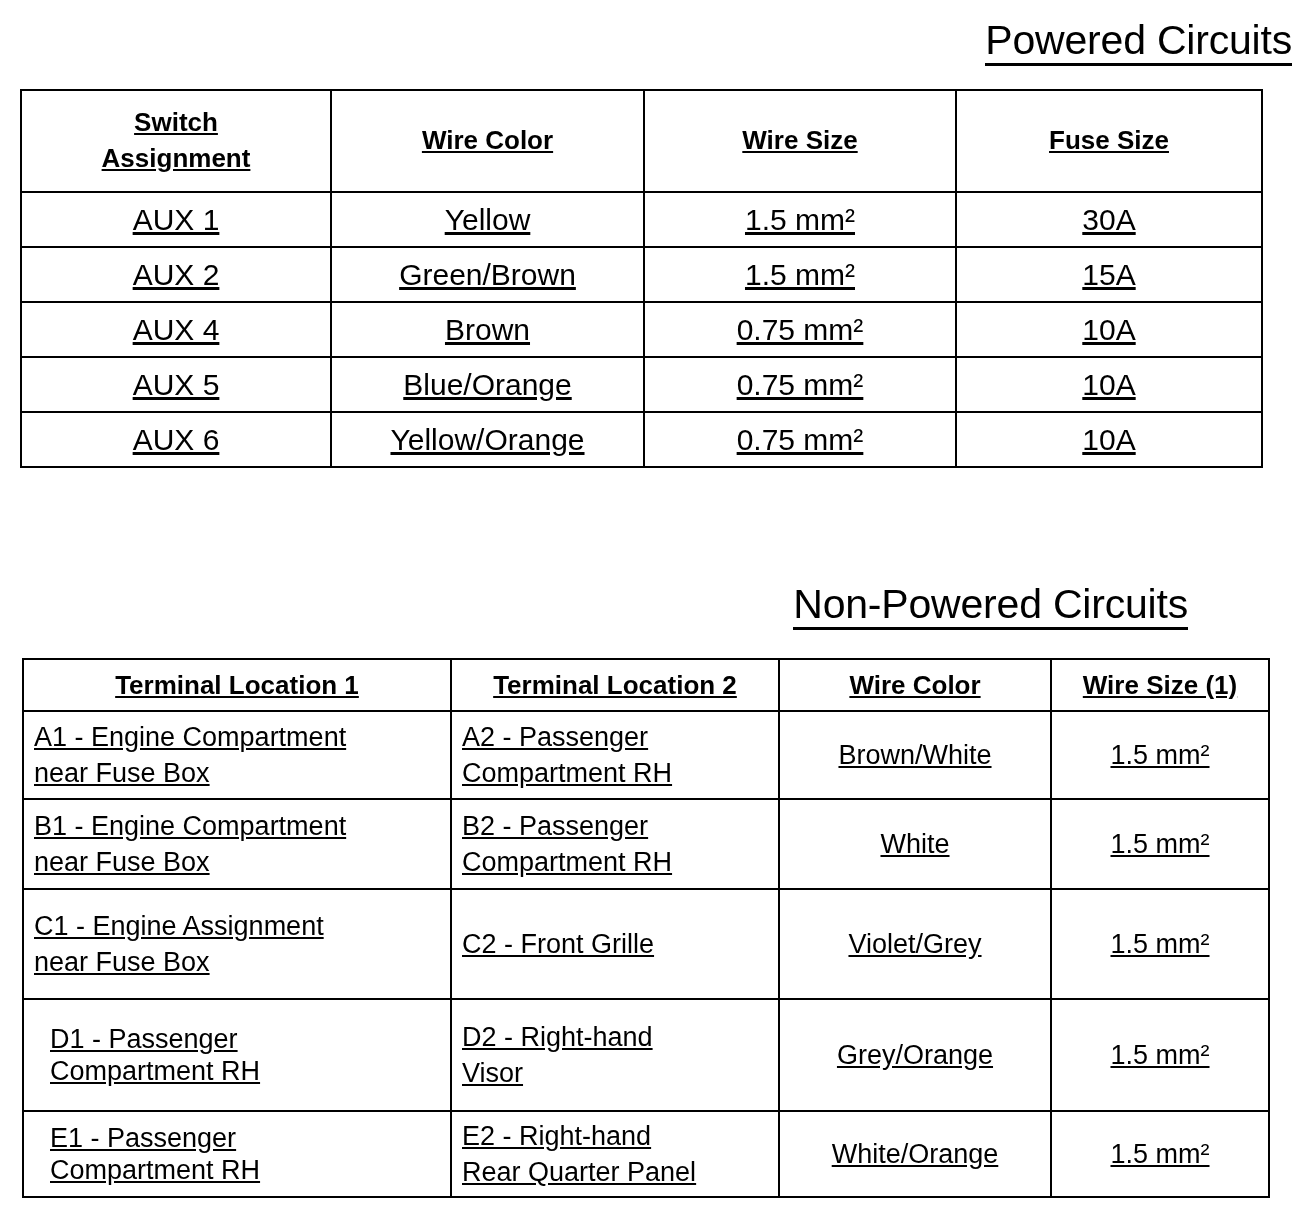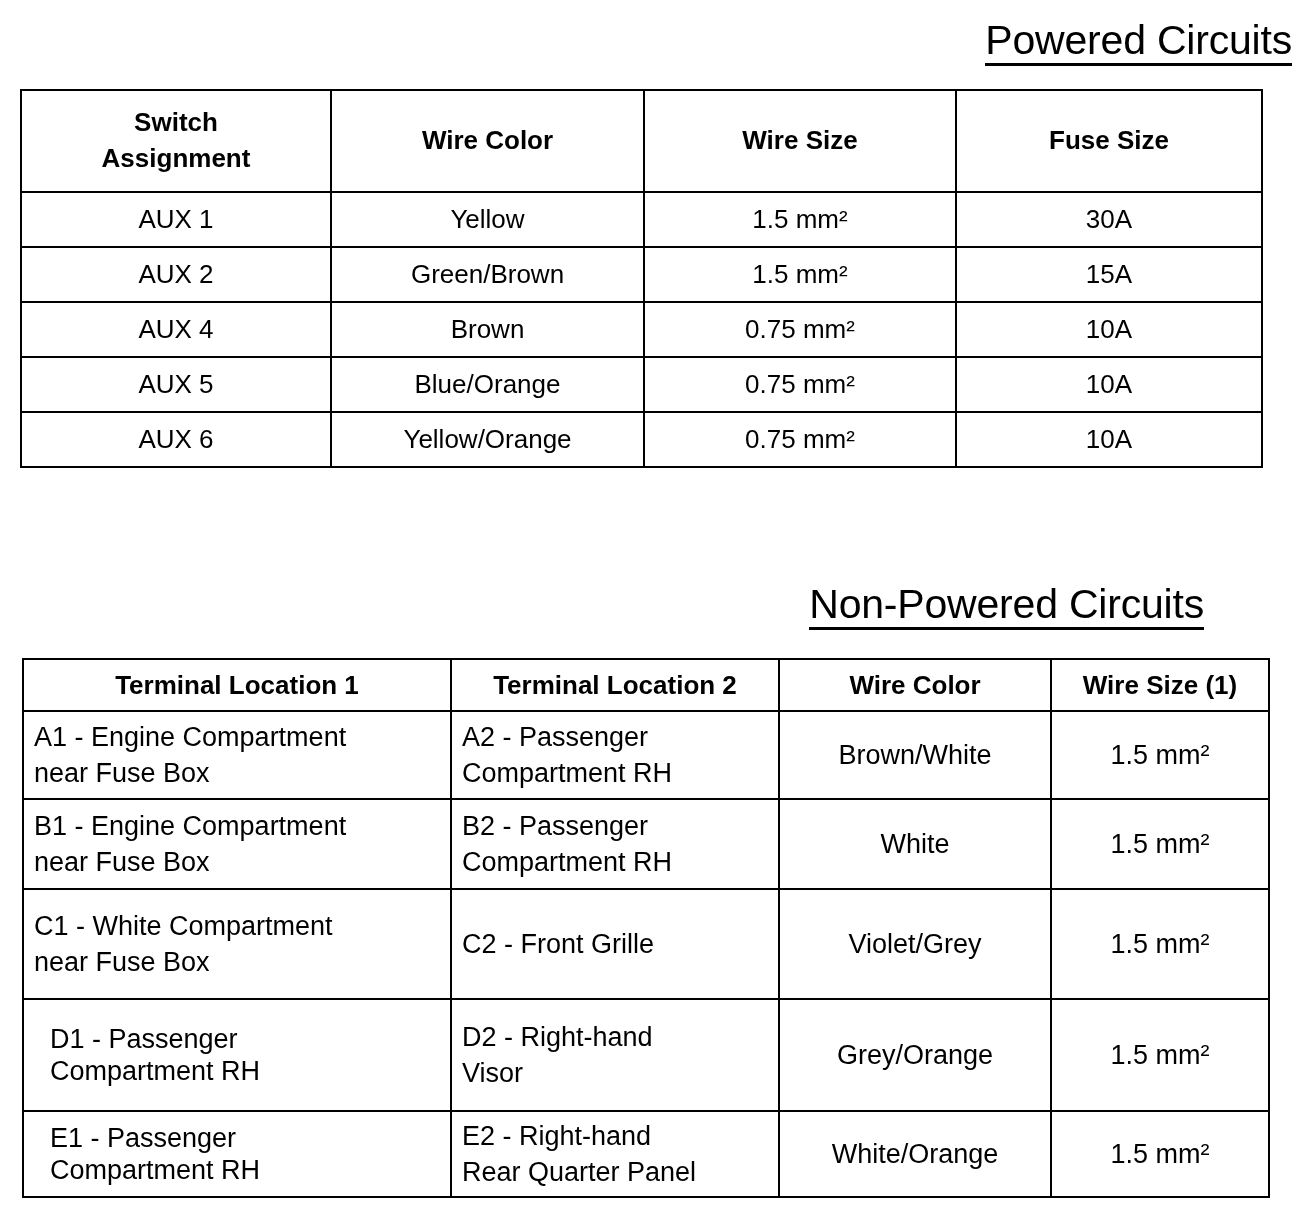--- a/index.html
+++ b/index.html
@@ -39,31 +39,32 @@
   }
 
   #title-powered-wrap {
     position: absolute;
     left: 0;
     top: 20px;
     width: 1292px;
   }
   #title-nonpowered-wrap {
     position: absolute;
-    left: 16px;
+    left: 0;
     top: 584px;
     width: 1188px;
   }
 
   
   table.grid {
     position: absolute;
     border-collapse: collapse;
     table-layout: fixed;
     background: #86efac;
+    text-decoration: underline;
   }
   table.grid td, table.grid th {
     border: 2px solid #000000;
     padding: 0 4px;
     vertical-align: middle;
     background: #ffffff;
   }
 
   
   #table-powered {
@@ -72,21 +73,21 @@
     width: 1241px;
   }
   #table-powered th {
     font-size: 26px;
     font-weight: bold;
     text-align: center;
     line-height: 1.38;
     height: 100px;
   }
   #table-powered td {
-    font-size: 26px;
+    font-size: 30px;
     font-weight: 400;
     text-align: center;
     height: 53px;
   }
   #table-powered col.c1 { width: 310px; }
   #table-powered col.c2 { width: 313px; }
   #table-powered col.c3 { width: 312px; }
   #table-powered col.c4 { width: 306px; }
 
   
@@ -231,21 +232,21 @@
         </td>
         <td class="loc">
           <div>B2 - Passenger</div>
           <div>Compartment RH</div>
         </td>
         <td class="val">White</td>
         <td class="val">1.5 mm²</td>
       </tr>
       <tr class="r-c">
         <td class="loc">
-          <div>C1 - White Compartment</div>
+          <div>C1 - Engine Assignment</div>
           <div>near Fuse Box</div>
         </td>
         <td class="loc">
           <div>C2 - Front Grille</div>
         </td>
         <td class="val">Violet/Grey</td>
         <td class="val">1.5 mm²</td>
       </tr>
       <tr class="r-d">
         <td class="loc tight">

